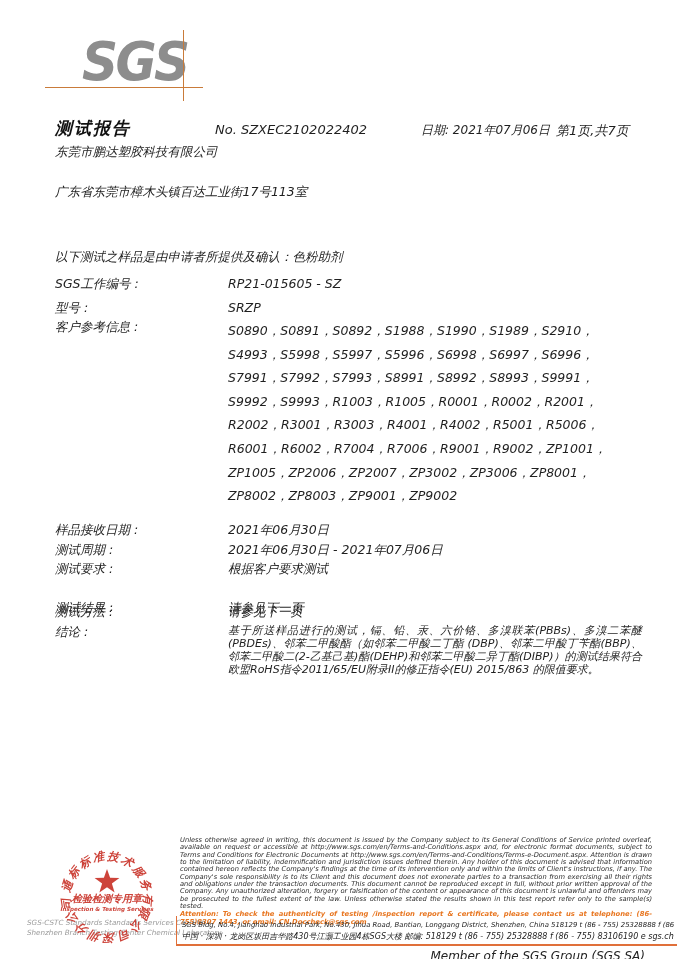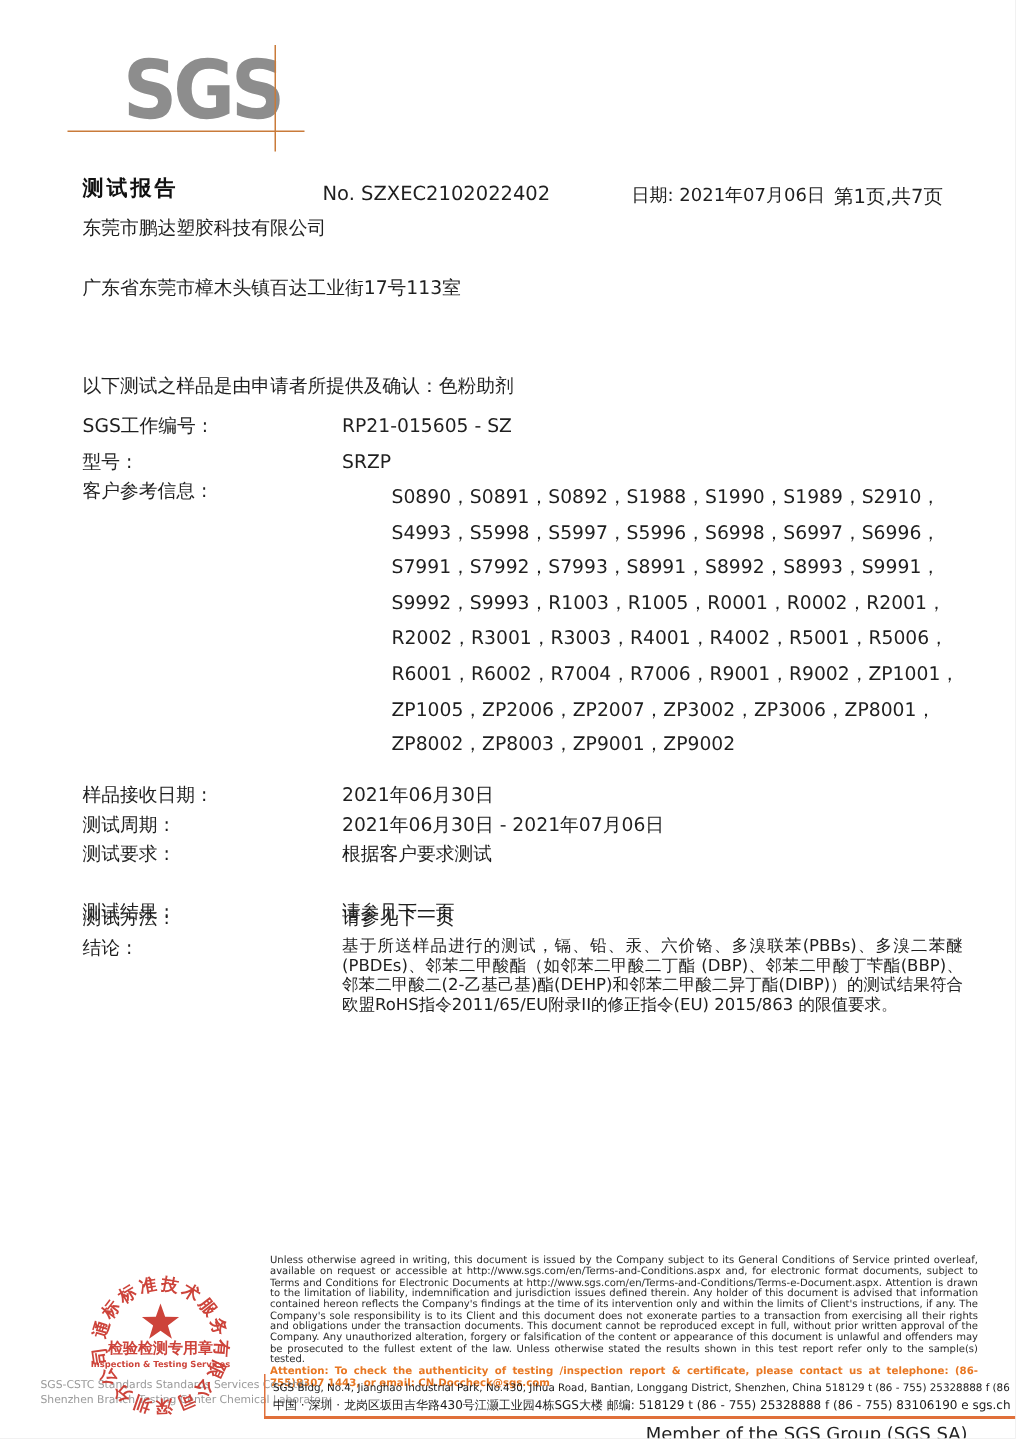--- a/index.html
+++ b/index.html
@@ -1,41 +1,41 @@
 <!DOCTYPE html>
 <html><head>
 <meta charset="utf-8">
 <style>
   html,body{margin:0;padding:0;background:#e8e8e8;}
   .page{
     position:relative;width:677px;height:959px;background:#ffffff;margin:0 auto;
-    font-family:"DejaVu Sans","Liberation Sans",sans-serif;color:#1f1f1f;overflow:hidden;
+    font-family:"DejaVu Sans","Liberation Sans",sans-serif;color:#1f1f1f;overflow:hidden;font-style:italic;
   }
   
   .sgs-logo{
     position:absolute;left:82px;top:34px;font-size:57px;font-weight:bold;line-height:1;
     color:#8d8d8d;letter-spacing:-3px;transform:scaleX(0.88) scaleY(0.95);transform-origin:left top;
   }
   .crop-h{position:absolute;left:45px;top:87px;width:158px;height:1px;background:#c97b3a;}
   .crop-v{position:absolute;left:183px;top:30px;width:1px;height:71px;background:#c97b3a;}
   
-  .r-title{position:absolute;left:55px;top:117px;font-size:14px;font-weight:bold;letter-spacing:2px;color:#111;}
+  .r-title{position:absolute;left:55px;top:117px;font-size:17px;font-weight:bold;letter-spacing:2px;color:#111;}
   .r-no{position:absolute;left:215px;top:122px;font-size:13px;}
   .r-date{position:absolute;left:421px;top:122px;font-size:12px;}
   .r-pages{position:absolute;left:556px;top:122px;font-size:13px;}
   .app-name{position:absolute;left:55px;top:144px;font-size:12.5px;}
   .app-addr{position:absolute;left:55px;top:184px;font-size:12.5px;}
   
   .intro{position:absolute;left:55px;top:249px;font-size:12.5px;}
   .lbl{position:absolute;left:55px;font-size:12.5px;}
   .val{position:absolute;left:228px;font-size:12.5px;}
   .t-job{top:276px}.t-model{top:300px}.t-refs{top:319px}
   .t-recv{top:522px}.t-period{top:542px}.t-req{top:561px}.t-method{top:604px}.t-result{top:600px}
   .t-concl{top:624px}
-  .refs-lines div{line-height:23.6px;margin-left:33px;}
+  .refs-lines div{line-height:23.6px;}
   .concl-val{width:414px;font-size:11px;line-height:13px;text-align:justify;}
   
   .legal{
     position:absolute;left:180px;top:837px;width:472px;font-size:6.7px;line-height:7.35px;
     color:#2b2b2b;text-align:justify;
   }
   .attention{color:#e87722;font-weight:bold;font-size:6.8px;line-height:7.5px;margin-top:1px;}
   .addr1{position:absolute;left:182px;top:921px;width:492px;font-size:6.9px;color:#1a1a1a;white-space:nowrap;overflow:hidden;}
   .addr2{position:absolute;left:182px;top:931px;width:492px;font-size:8px;color:#1a1a1a;white-space:nowrap;overflow:hidden;}
   .f-vline{position:absolute;left:176px;top:916px;width:1px;height:29px;background:#e0703a;}

